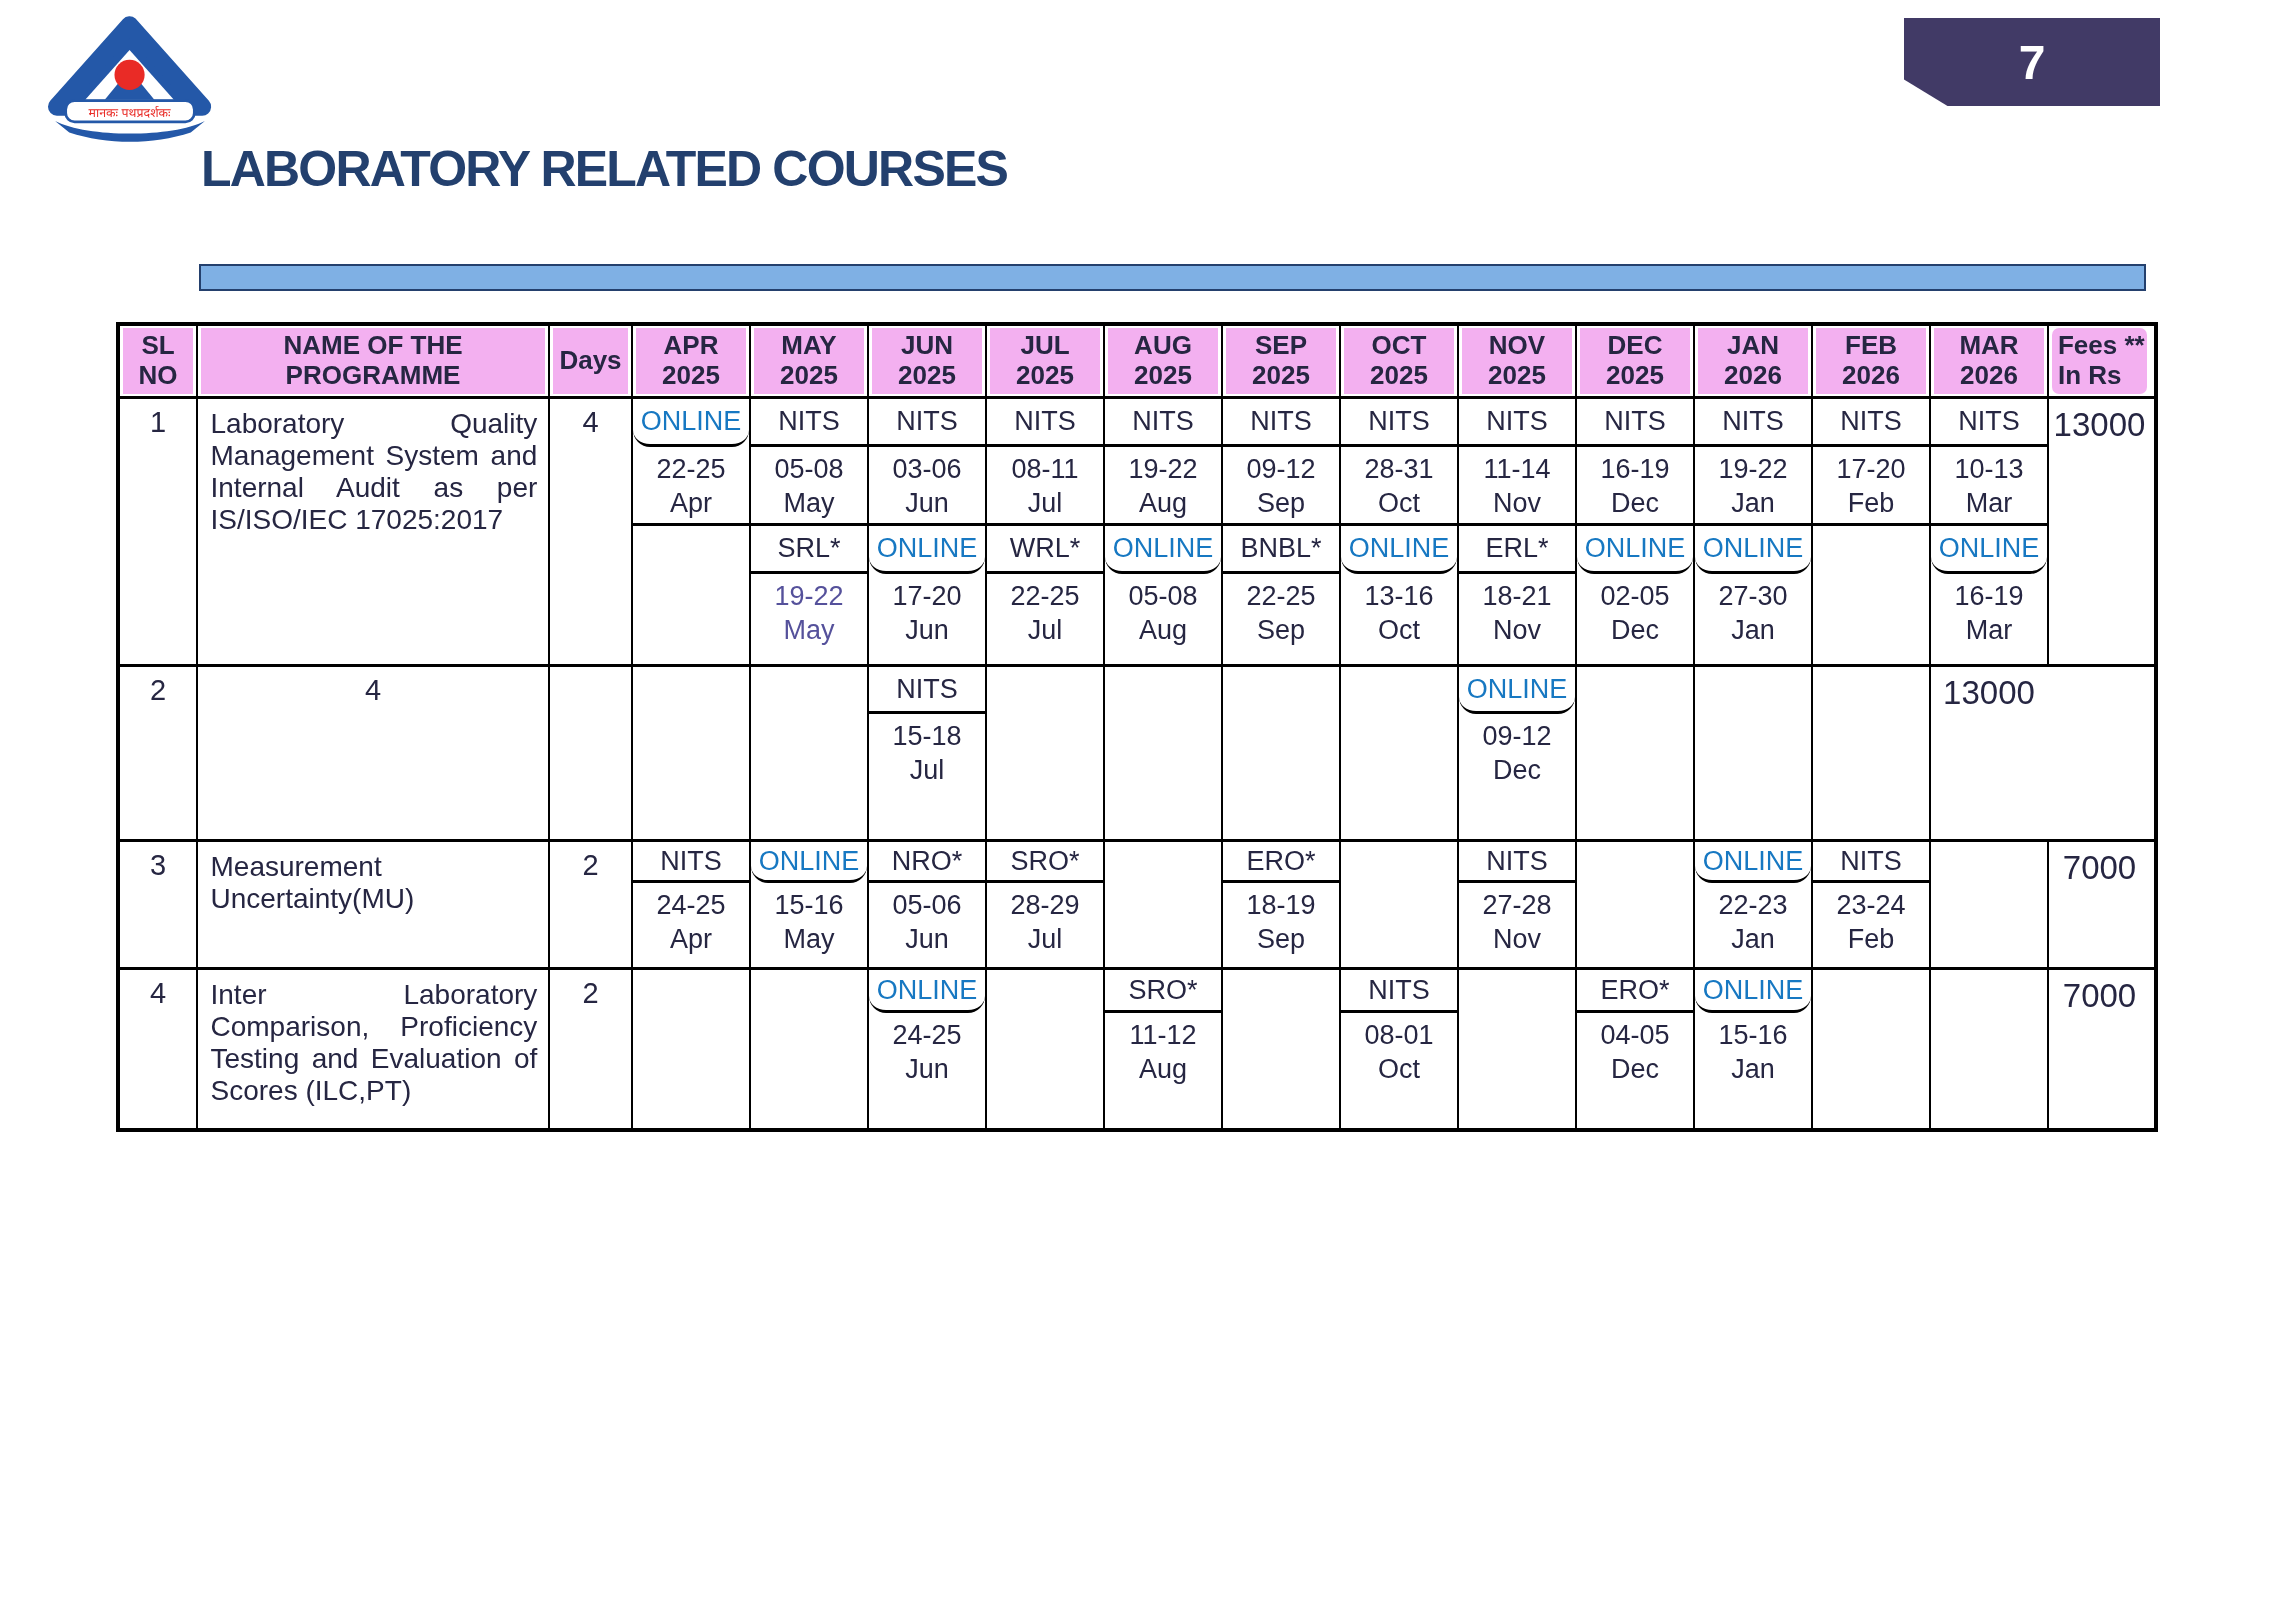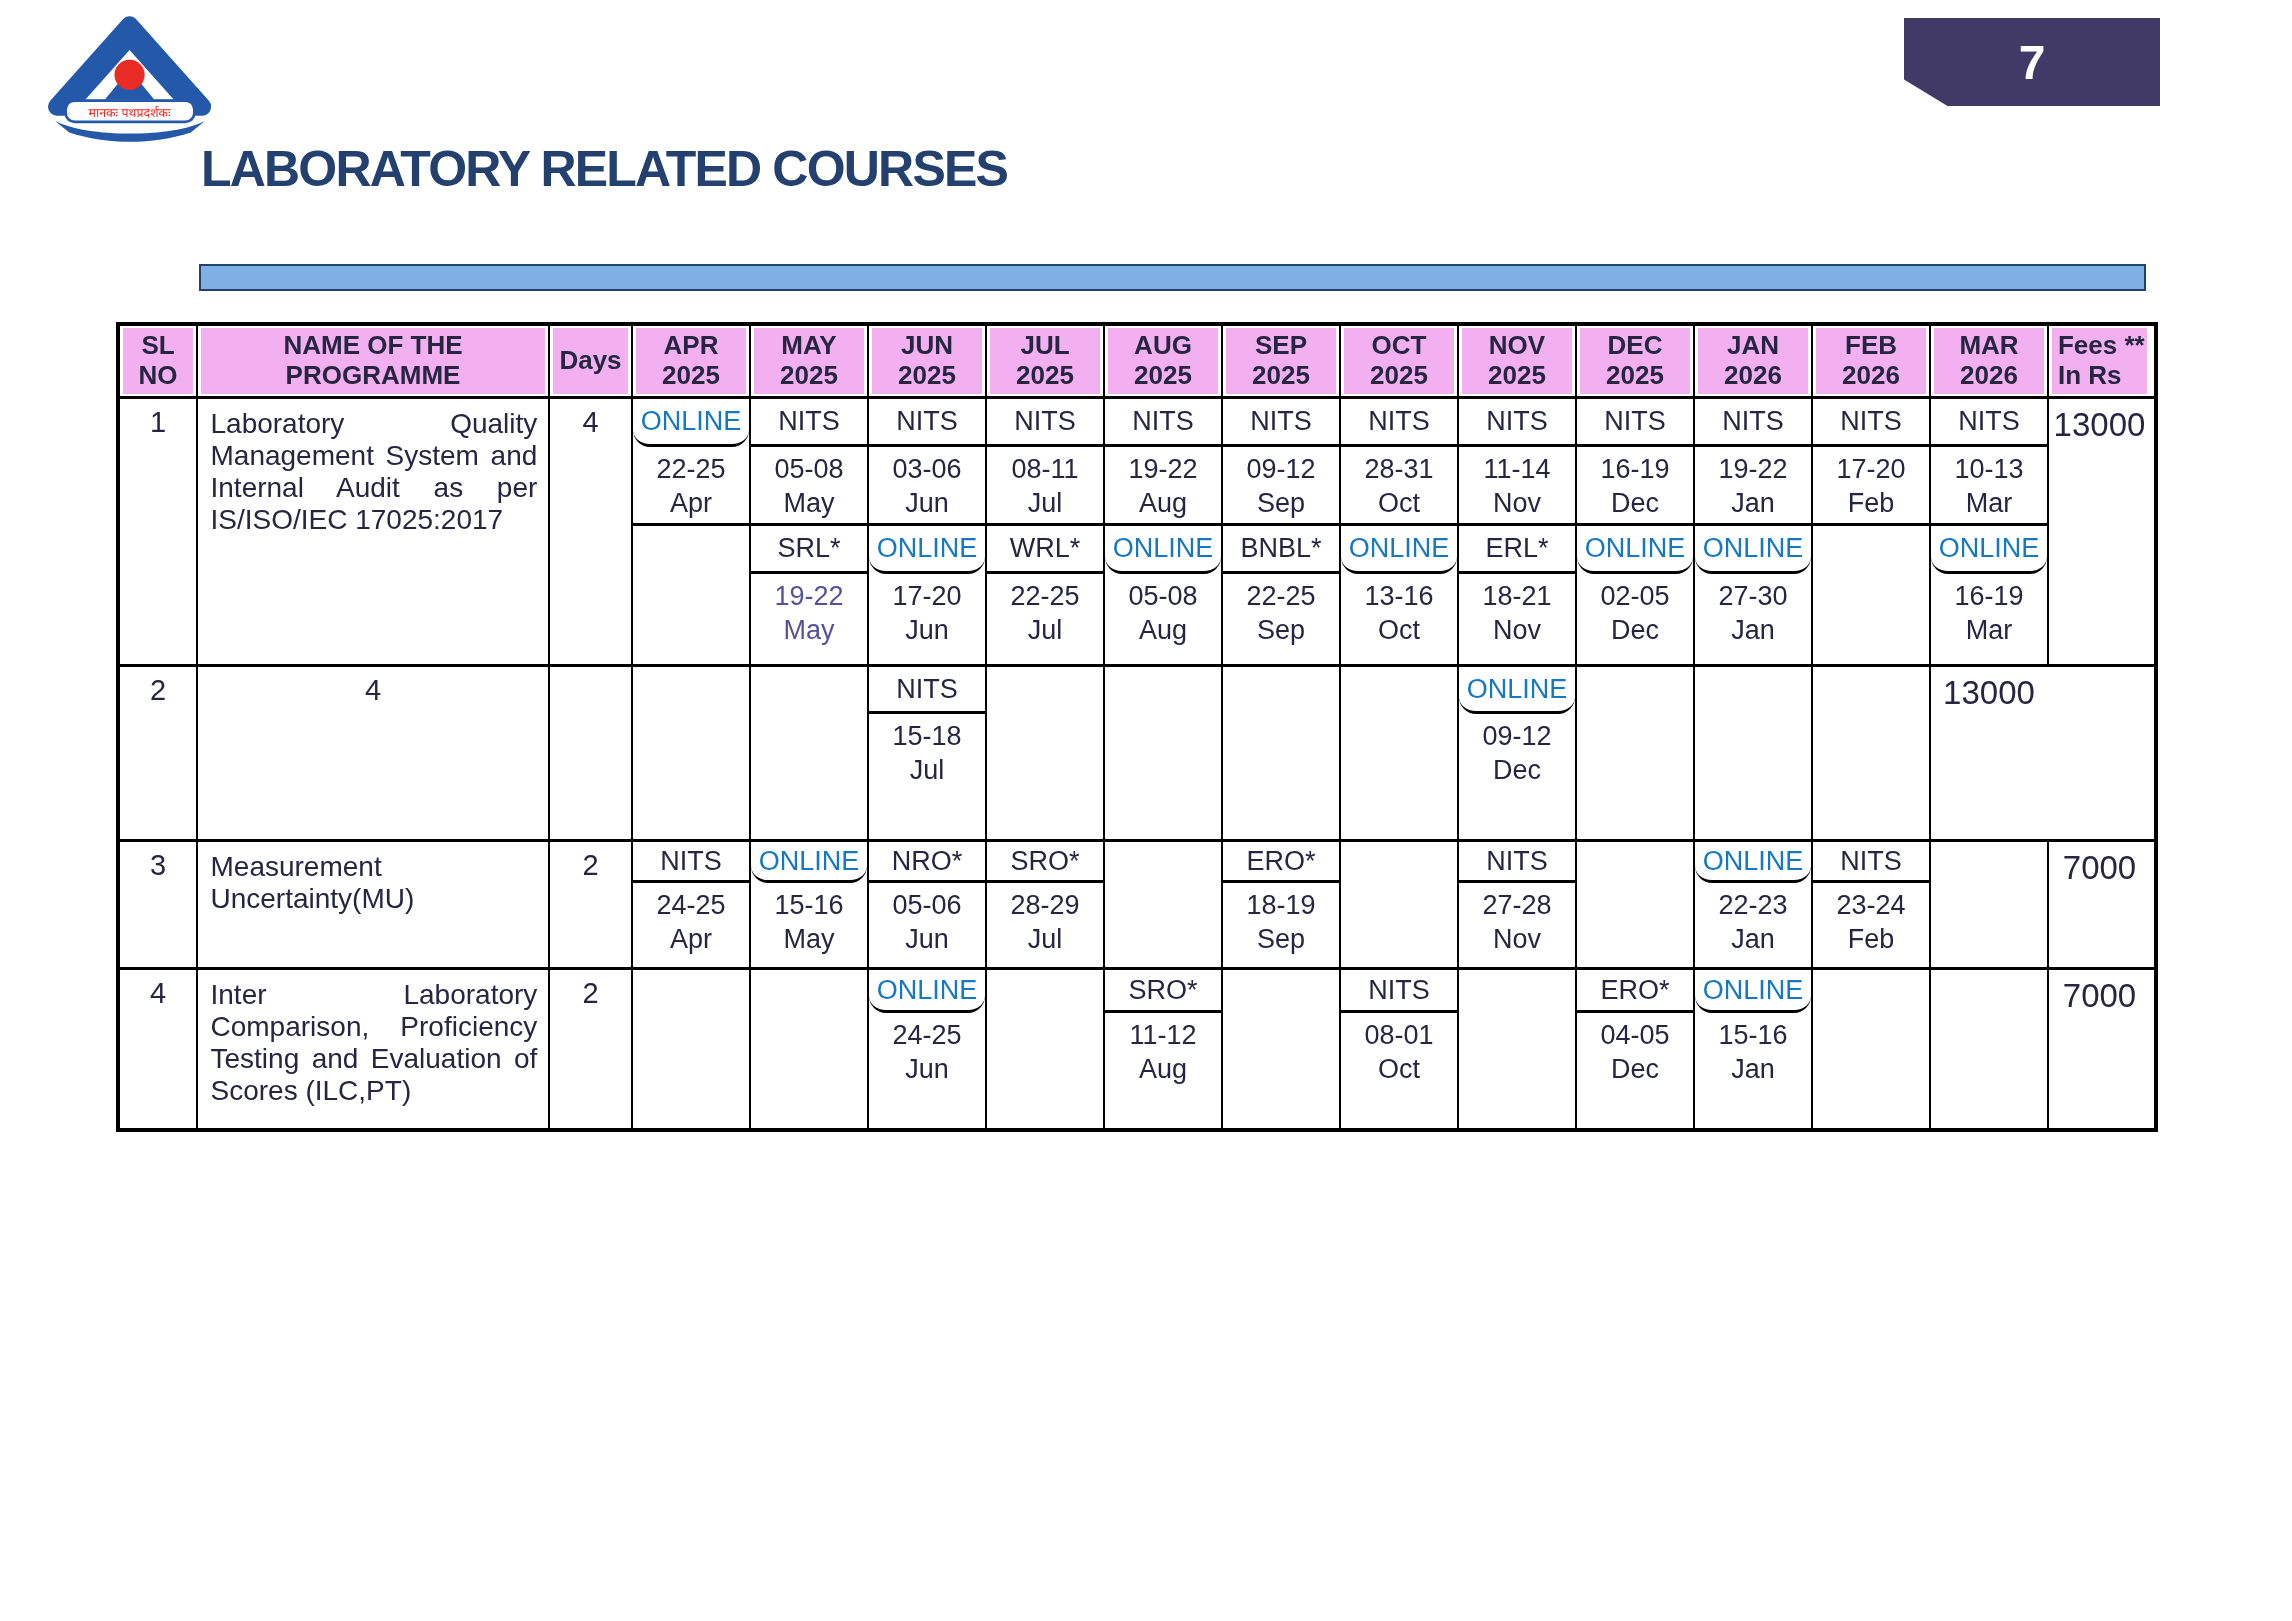--- a/index.html
+++ b/index.html
@@ -28,21 +28,21 @@
   .c{border-left:2.7px solid #000;box-sizing:border-box;min-width:0;color:var(--ink);}
   .row > .c:first-child{border-left:none;}
   .brow{border-top:3.6px solid #000;}
   .hrow{height:70px;}
   .r1{height:265px;} .r2{height:172px;} .r3{height:125px;} .r4{height:158px;}
 
   .hc{display:flex;}
   .hp{flex:1;margin:1.8px 2.7px;background:var(--header-bg);display:flex;flex-direction:column;
       align-items:center;justify-content:center;font-weight:bold;font-size:26px;line-height:29.6px;
       color:var(--ink);text-align:center;}
-  .hp.left{align-items:flex-start;padding-left:6.3px;text-align:left;}
+  .hp.left{align-items:flex-start;padding-left:6.3px;text-align:left;border-radius:7px;}
 
   .mcell{display:flex;flex-direction:column;}
   .seg{flex:none;box-sizing:border-box;}
   .bb{border-bottom:3.6px solid #000;}
   .loc{height:48px;display:flex;align-items:center;justify-content:center;font-size:27px;}
   .l2{height:47px;} .l3{height:41px;} .l4{height:43px;}
   .dt{height:79px;text-align:center;padding-top:4.5px;font-size:27px;}
   .dt span{display:block;line-height:34px;}
   .fill{flex:1 1 auto;height:auto;}
   .on{color:var(--online-blue);border-radius:17px;}

